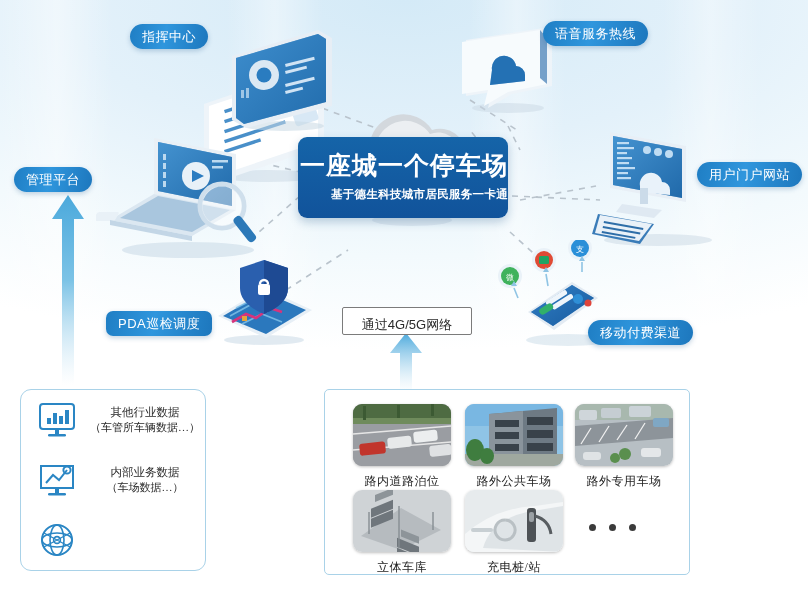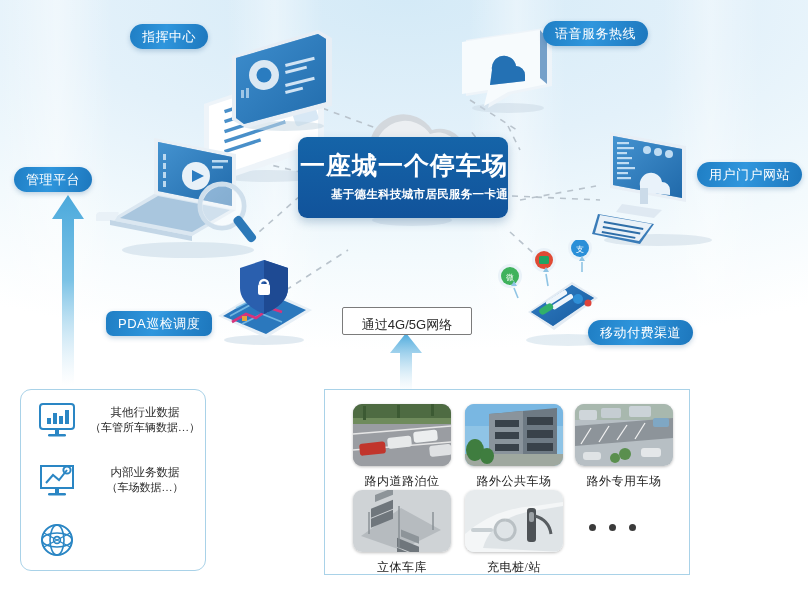--- a/index.html
+++ b/index.html
@@ -62,21 +62,21 @@
   }
   .drow{display:flex;align-items:center;height:60px;padding-left:12px;}
   .dicon{width:48px;height:44px;flex:0 0 48px;display:flex;align-items:center;justify-content:center;}
   .dtext{margin-left:4px;text-align:center;flex:1;}
   .dtext .l1{font-size:11.5px;color:#2a2a2a;line-height:1.35;font-family:"Liberation Serif","DejaVu Serif",serif;}
   .dtext .l2{font-size:11px;color:#2a2a2a;line-height:1.35;font-family:"Liberation Serif","DejaVu Serif",serif;}
 
   
   .scenepanel{
     position:absolute;left:324px;top:389px;width:364px;height:184px;
-    background:#fff;border:1px solid #a9d2e8;border-radius:0;z-index:20;
+    background:#fff;border:1px solid #a9d2e8;border-radius:5px;z-index:20;
   }
   .scenegrid{position:relative;width:100%;height:100%;}
   .scard{position:absolute;width:98px;}
   .sthumb{
     width:98px;height:62px;border-radius:9px;overflow:hidden;
     box-shadow:0 1px 3px rgba(0,0,0,.25);position:relative;
   }
   .scap{
     text-align:center;font-size:12px;color:#1e1e1e;margin-top:7px;
     font-family:"Liberation Serif","DejaVu Serif",serif;letter-spacing:.5px;

